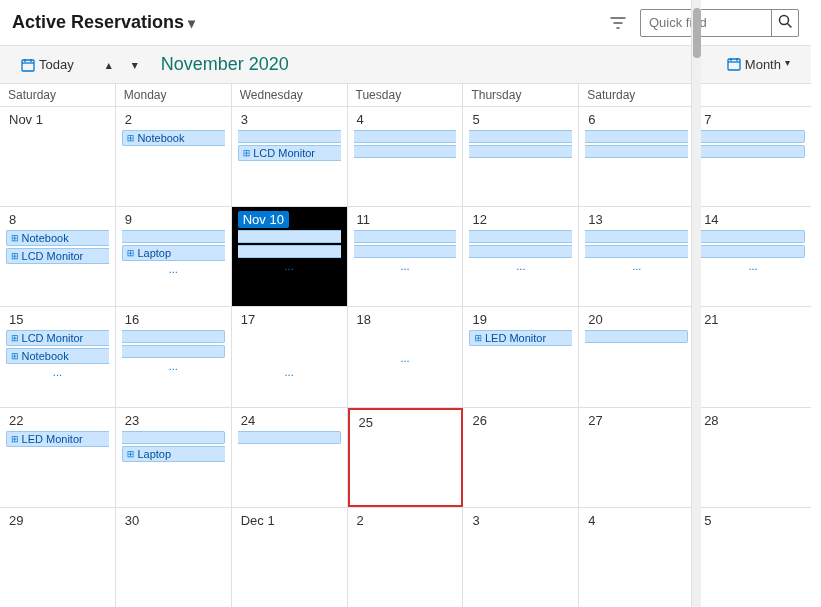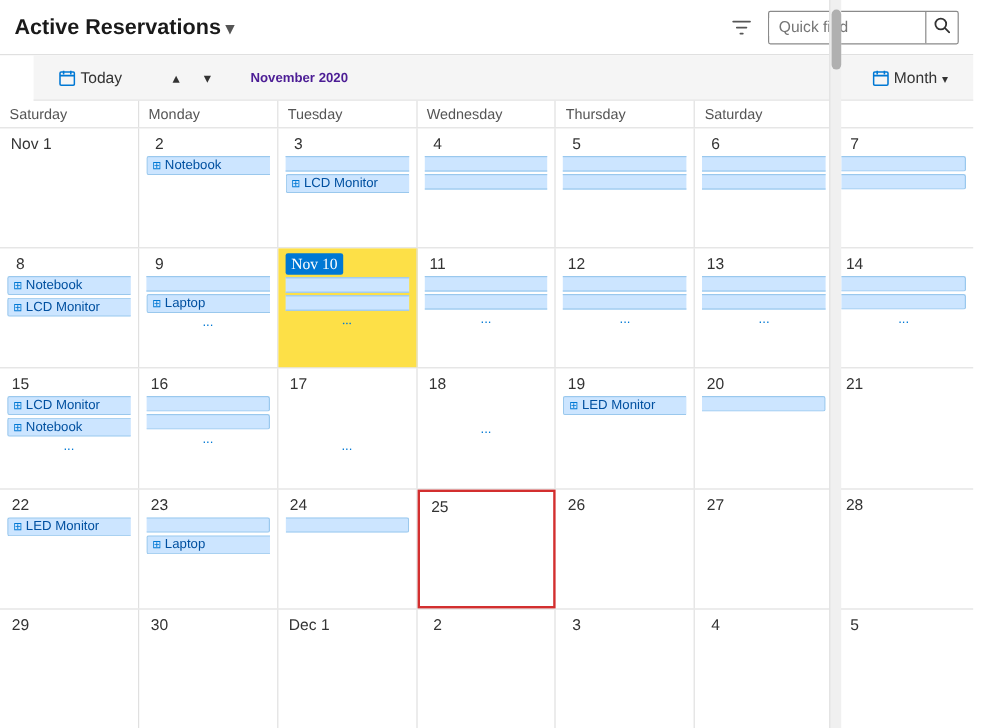--- a/index.html
+++ b/index.html
@@ -60,23 +60,22 @@
       height: 28px;
     }
 
     
     .toolbar {
       display: flex;
       align-items: center;
       padding: 6px 12px;
       border-bottom: 1px solid #e0e0e0;
       background: #f5f5f5;
-      gap: 24px;
+      gap: 14px;
       height: 38px;
-      margin-left: 28px;
     }
     .toolbar-btn {
       display: flex; align-items: center; gap: 4px;
       padding: 3px 8px;
       border: 1px solid transparent;
       border-radius: 2px;
       cursor: pointer;
       background: none;
       font-size: 13px;
       color: #333;
@@ -87,26 +86,26 @@
     .nav-btn {
       width: 24px; height: 24px;
       display: flex; align-items: center; justify-content: center;
       cursor: pointer;
       border: none; background: none;
       color: #333;
       font-size: 12px;
       border-radius: 2px;
     }
     .month-label {
-      font-size: 11px;
-      font-weight: 700;
-      color: #4c1d95;
+      font-size: 18px;
+      font-weight: 400;
+      color: #0f766e;
     }
     .view-selector {
-      display: flex; align-items: flex-end; gap: 4px;
+      display: flex; align-items: flex-start; gap: 4px;
       padding: 3px 8px;
       border: 1px solid transparent;
       cursor: pointer;
       background: none;
       font-size: 13px;
       color: #333;
       border-radius: 2px;
     }
     .separator { flex: 1; }
 
@@ -154,21 +153,20 @@
       overflow: hidden;
     }
     .calendar-cell:last-child { border-right: none; }
 
     .cell-date {
       font-size: 13px;
       color: #333;
       margin-bottom: 2px;
       display: inline-block;
       min-width: 22px;
-      text-align: center;
       padding: 1px 3px;
       border-radius: 2px;
     }
     .cell-date.today {
       background: #0078d4;
       color: #fff;
       border-radius: 2px;
       padding: 1px 5px;
     }
 
@@ -210,22 +208,21 @@
     .more-dots {
       font-size: 11px;
       color: #0078d4;
       cursor: pointer;
       text-align: center;
       margin-top: 1px;
     }
 
     
     .cell-today-col {
-      background: #fde047;
-      font-family: Liberation Serif, serif;
+      background: #000000;
     }
 
     
     .cell-red-border {
       border: 2px solid #d32f2f !important;
     }
 
     .outer-wrap {
       position: relative;
       width: 701px;
@@ -305,22 +302,22 @@
         <span>Month</span>
         <span style="font-size:10px;">▾</span>
       </button>
     </div>
 
     <div class="calendar">
 
       <div class="day-headers">
         <div class="day-header">Saturday</div>
         <div class="day-header">Monday</div>
+        <div class="day-header">Wednesday</div>
         <div class="day-header">Tuesday</div>
-        <div class="day-header">Wednesday</div>
         <div class="day-header">Thursday</div>
         <div class="day-header">Saturday</div>
       </div>
 
       <div class="calendar-body">
 
         <div class="calendar-row">
           <div class="calendar-cell">
             <span class="cell-date">Nov 1</span>
           </div>

